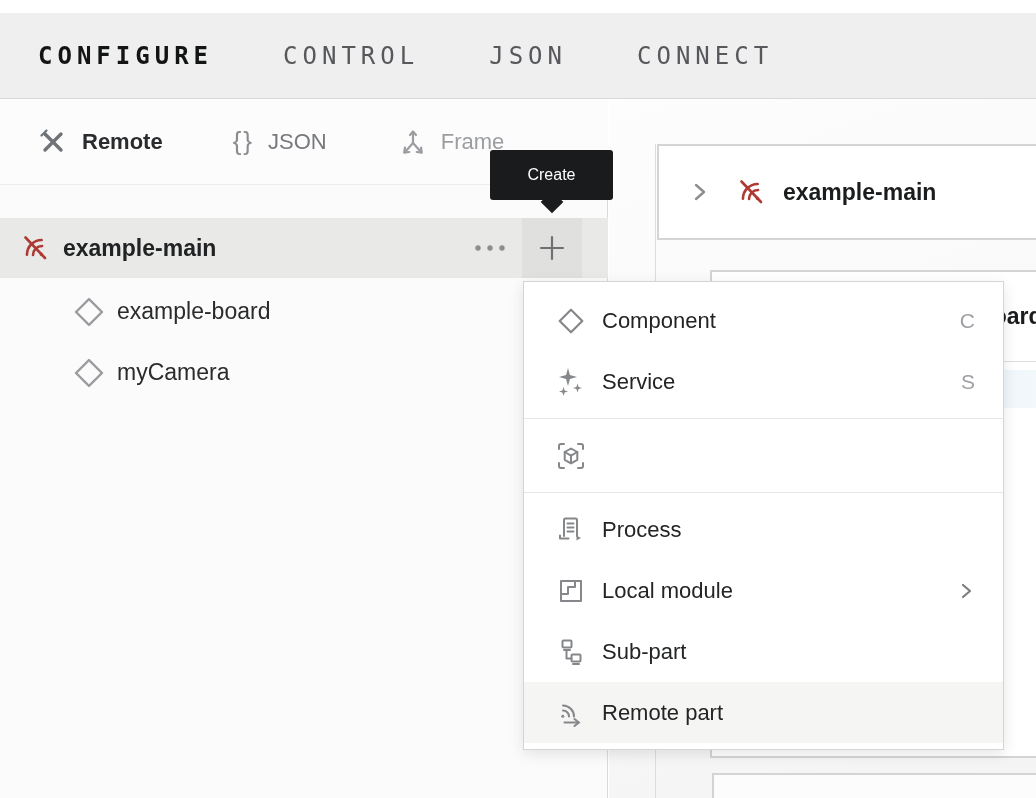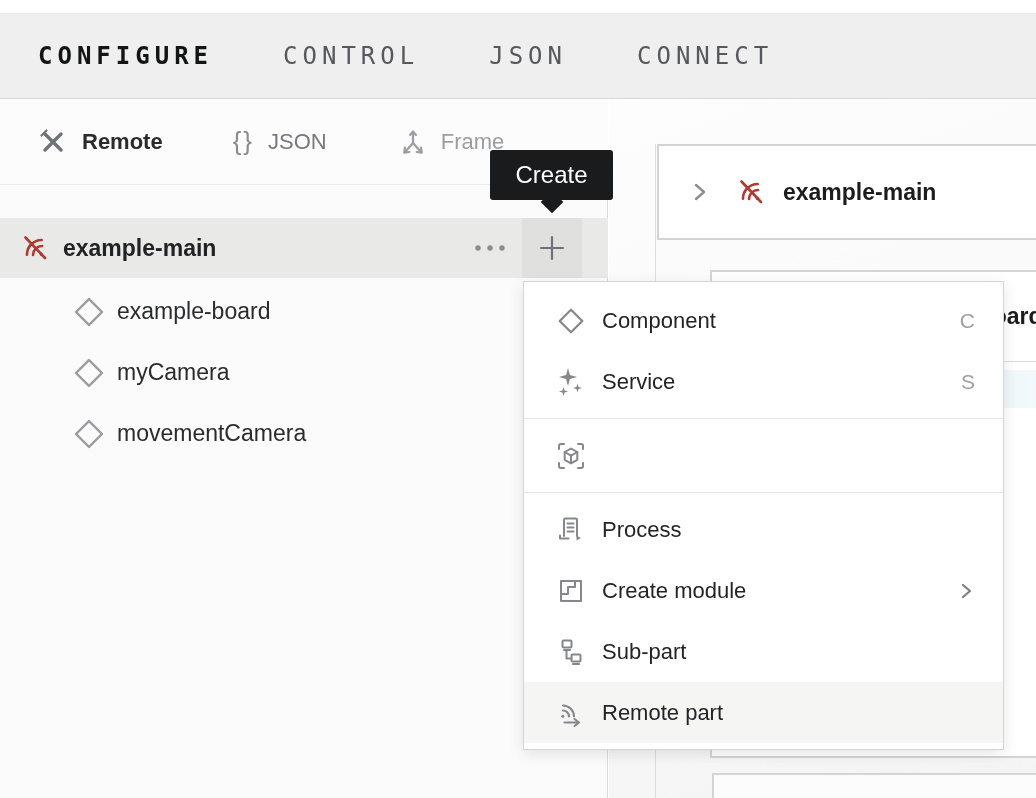--- a/index.html
+++ b/index.html
@@ -75,21 +75,21 @@
   .card-board-title { font-size:23px; font-weight:bold; color:#1b1c1d; margin-left:58px; white-space:nowrap; }
   .blue-row { margin-top:8px; height:38px;
     background:linear-gradient(90deg,#e4eef5 0%,#f4fafc 100%); }
   .card-next { left:712px; top:773px; width:330px; height:40px; background:#fcfcfd; }
 
   
   .tooltip {
     left:490px; top:150px; width:123px; height:50px;
     background:#1a1b1c; border-radius:3px; z-index:40;
     display:flex; align-items:center; justify-content:center;
-    color:#ffffff; font-size:24px;
+    color:#ffffff; font-size:16px;
   }
   .tooltip-arrow {
     left:544px; top:194px; width:16px; height:16px;
     background:#1a1b1c; transform:rotate(45deg); z-index:39;
   }
 
   
   .menu {
     left:523px; top:281px; width:481px; height:469px;
     background:#ffffff; border:1px solid #d5d5d6;
@@ -193,28 +193,20 @@
     <span>example-board</span>
   </div>
   <div class="abs tree-row" style="top:342px;">
     <span>
       <svg width="34" height="34" viewBox="0 0 34 34" fill="none" stroke="#9a9ca0" stroke-width="2.4" stroke-linejoin="round">
         <rect x="7.8" y="7.8" width="18.4" height="18.4" transform="rotate(45 17 17)"></rect>
       </svg>
     </span>
     <span>myCamera</span>
   </div>
-  <div class="abs tree-row" style="top:403px;">
-    <span>
-      <svg width="34" height="34" viewBox="0 0 34 34" fill="none" stroke="#9a9ca0" stroke-width="2.4" stroke-linejoin="round">
-        <rect x="7.8" y="7.8" width="18.4" height="18.4" transform="rotate(45 17 17)"></rect>
-      </svg>
-    </span>
-    <span>movementCamera</span>
-  </div>
 
   <div class="abs right-panel"></div>
   <div class="abs rail"></div>
 
   <div class="abs card card-main">
     <span>
       <svg width="20" height="24" viewBox="0 0 20 24" fill="none" stroke="#8b8d90" stroke-width="2.4" stroke-linecap="round" stroke-linejoin="round">
         <path d="M6 5 L14 12 L6 19"></path>
       </svg>
     </span>
@@ -311,21 +303,21 @@
       <span>Process</span>
     </div>
 
     <div class="menu-item">
       <span class="mi-icon">
         <svg width="30" height="30" viewBox="0 0 30 30" fill="none" stroke="#85878a" stroke-width="2" stroke-linejoin="round">
           <rect x="5" y="5" width="20" height="20"></rect>
           <path d="M5 18 H12 V11 H19 V5"></path>
         </svg>
       </span>
-      <span>Create module</span>
+      <span>Local module</span>
       <span class="mi-right">
         <svg width="16" height="20" viewBox="0 0 16 20" fill="none" stroke="#7c7e81" stroke-width="2.2" stroke-linecap="round" stroke-linejoin="round">
           <path d="M4 4 L11 10 L4 16"></path>
         </svg>
       </span>
     </div>
 
     <div class="menu-item">
       <span class="mi-icon">
         <svg width="30" height="30" viewBox="0 0 30 30" fill="none" stroke="#85878a" stroke-width="2" stroke-linejoin="round" stroke-linecap="round">

